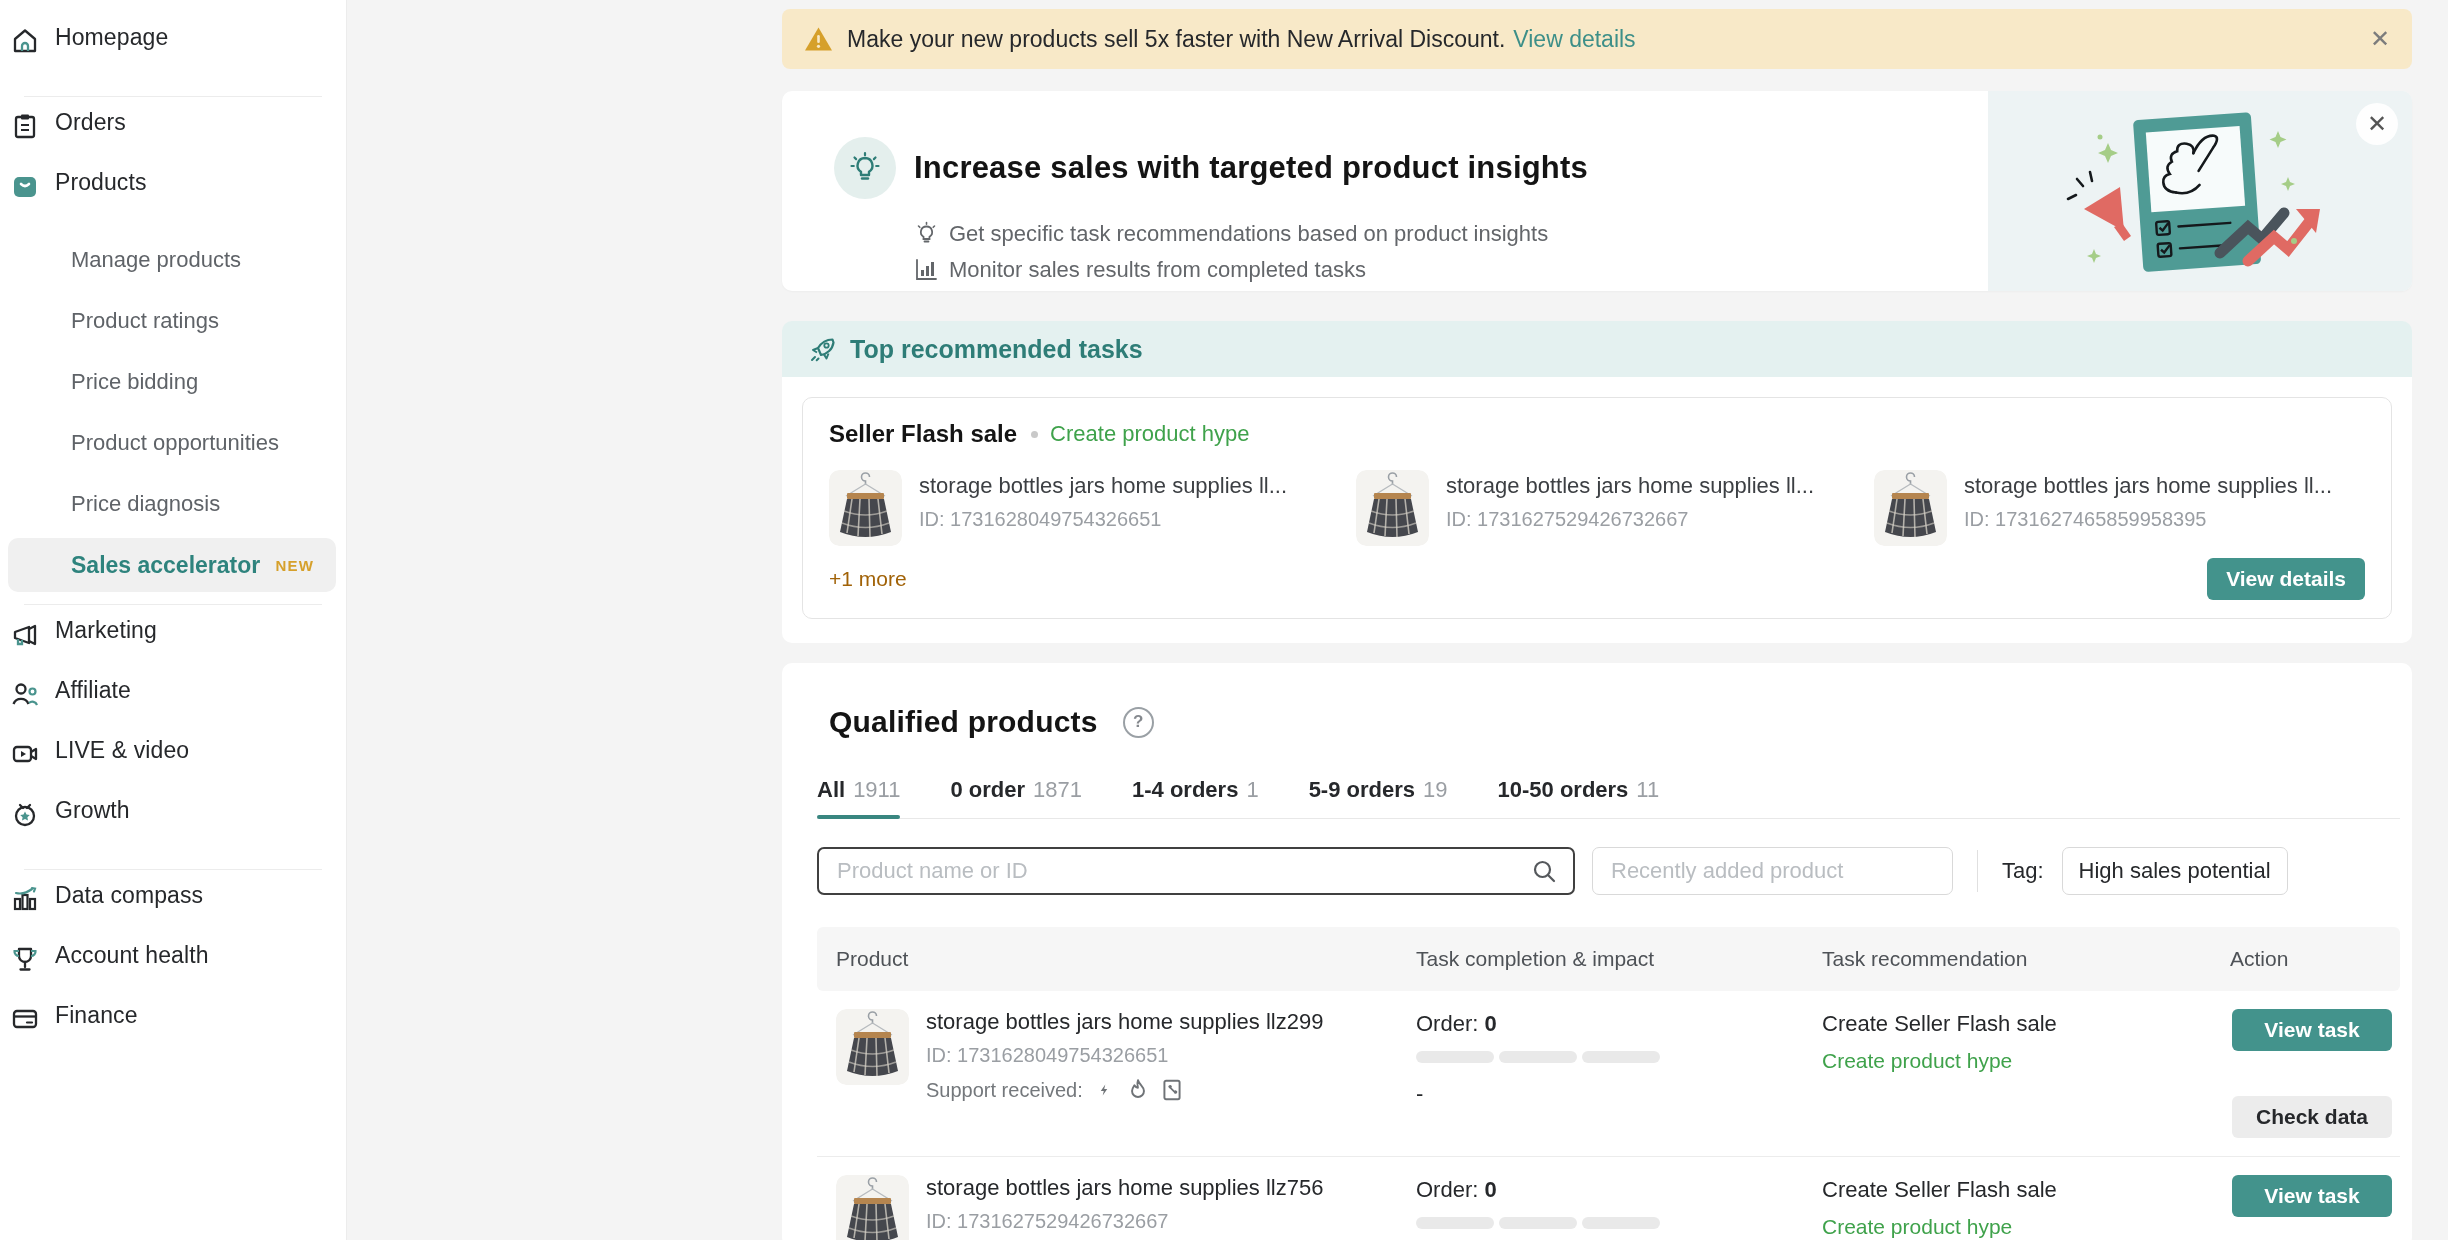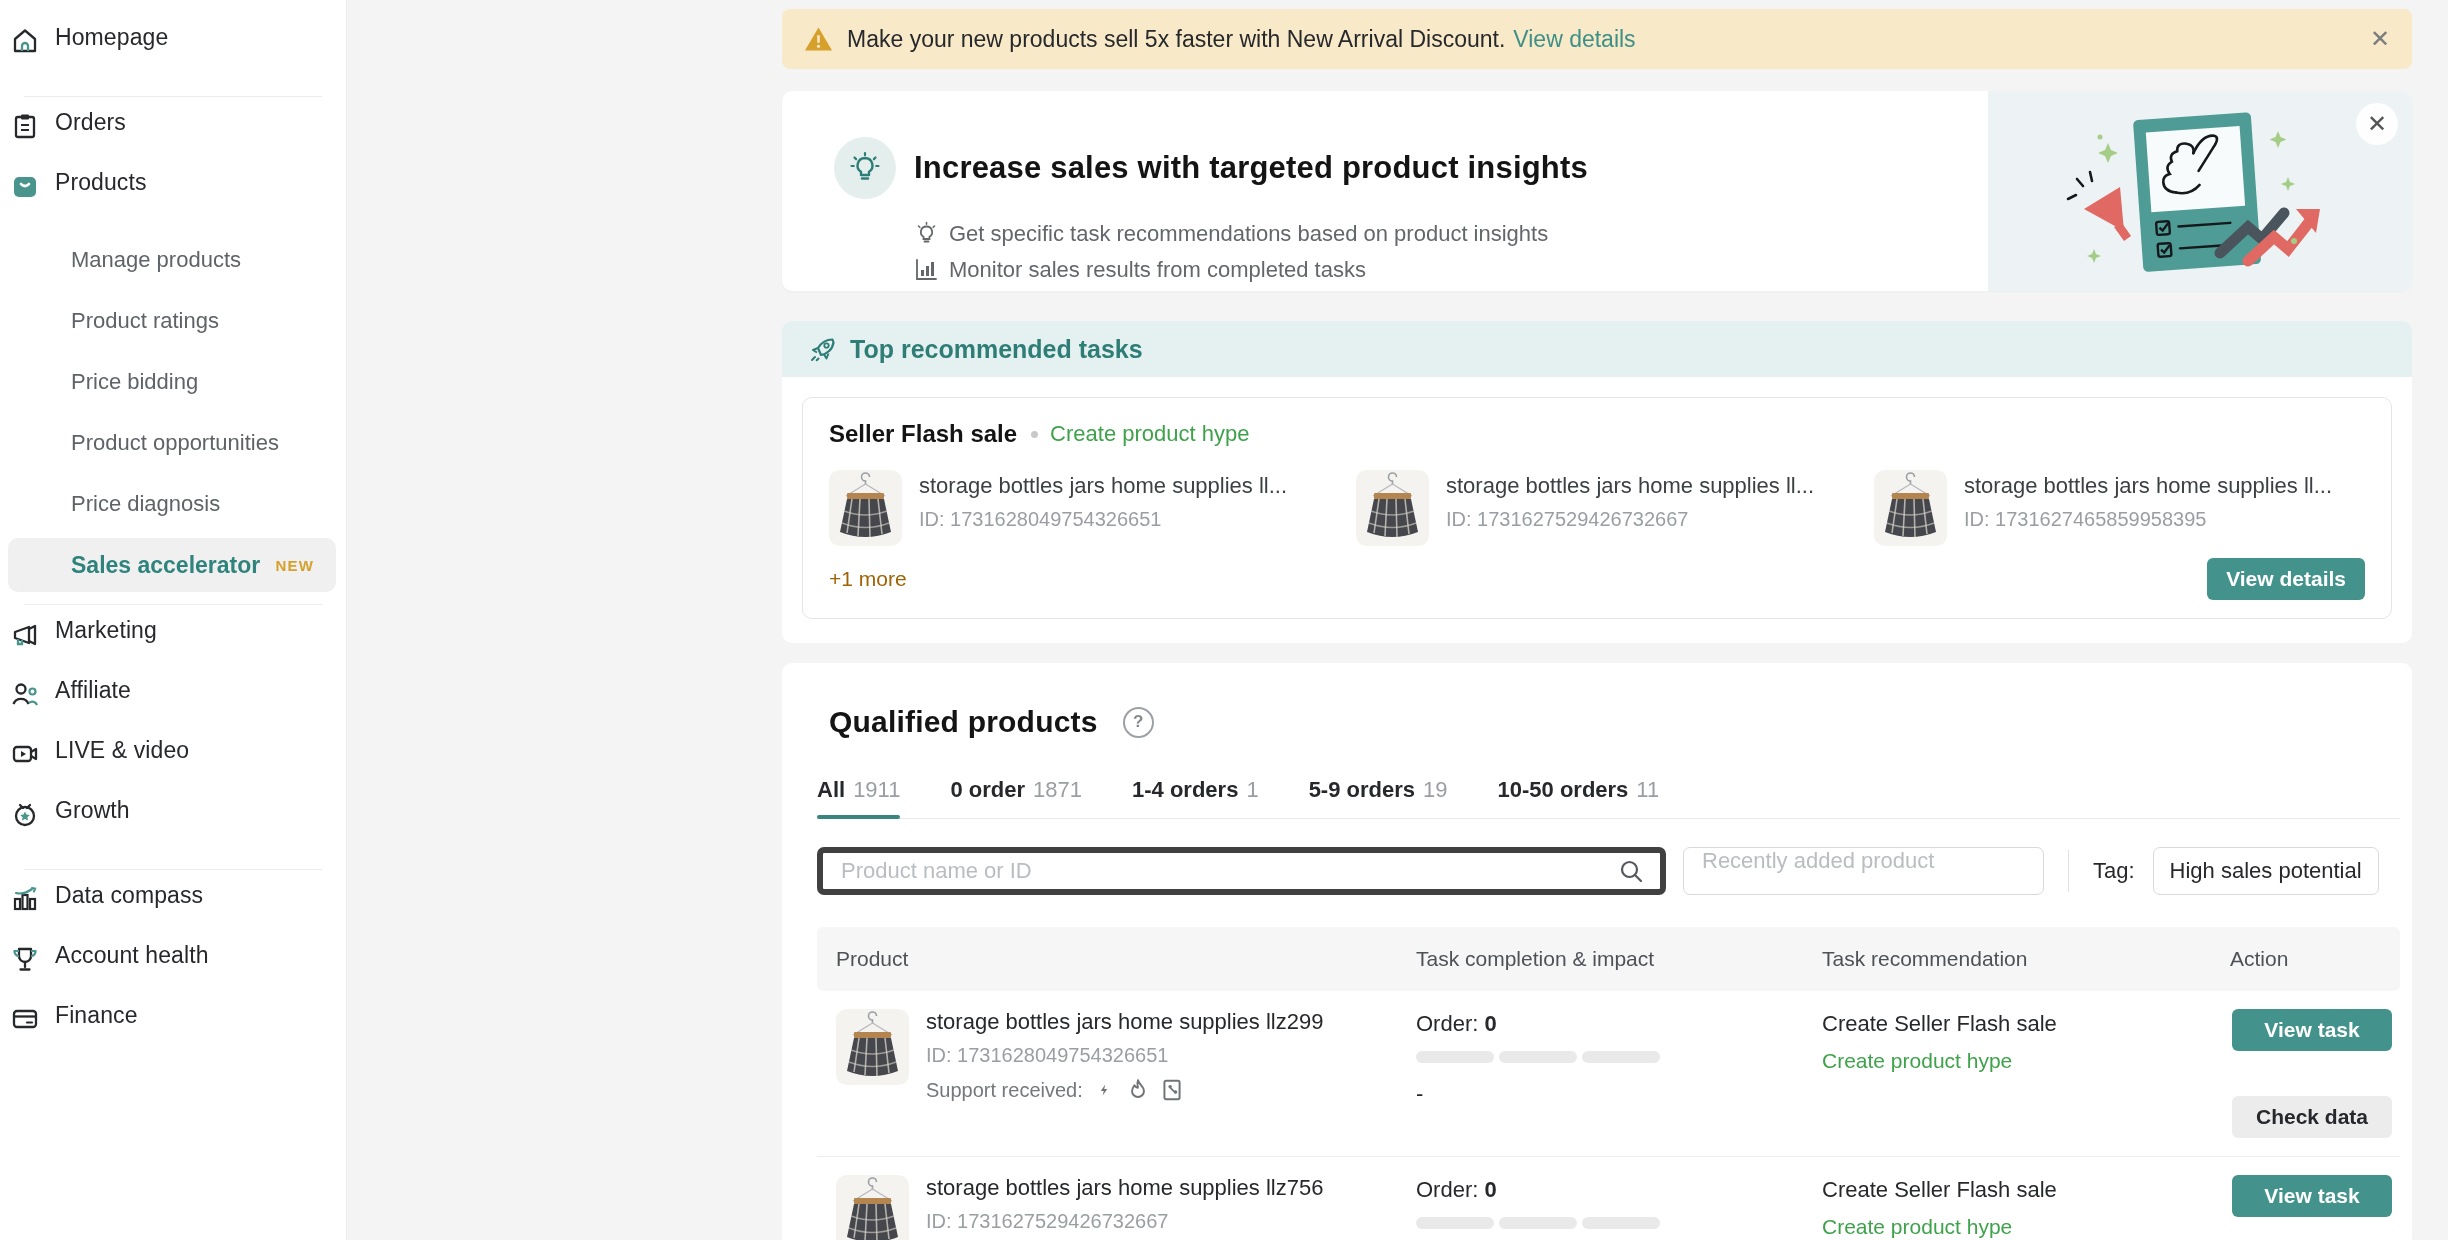--- a/index.html
+++ b/index.html
@@ -59,25 +59,25 @@
   .qualified{margin-top:20px;background:#fff;border-radius:10px;padding:30px 12px 0 35px;box-sizing:border-box;height:584px;}
   .q-titlerow{display:flex;align-items:center;}
   .q-title{font-size:30px;font-weight:700;color:#141414;letter-spacing:.2px;}
   .help{width:27px;height:27px;border-radius:50%;border:2px solid #9aa0a5;color:#85898e;font-size:17px;font-weight:700;display:flex;align-items:center;justify-content:center;margin-left:13px;cursor:pointer;}
   .q-tabs{display:flex;margin-top:26px;border-bottom:1px solid #e8e8e8;}
   .q-tab{display:flex;align-items:baseline;margin-right:50px;padding-bottom:15px;position:relative;cursor:pointer;}
   .q-tab .t-label{font-size:22px;font-weight:700;color:#26282b;}
   .q-tab .t-count{font-size:22px;color:#9a9ea3;margin-left:8px;}
   .q-tab.active::after{content:"";position:absolute;left:0;right:0;bottom:-1px;height:4px;border-radius:2px;background:#398680;}
   .q-filters{display:flex;align-items:center;margin-top:28px;}
-  .search-box{width:849px;height:48px;border:6px solid #404040;border-radius:7px;display:flex;align-items:center;box-sizing:border-box;background:#fff;}
+  .search-box{width:758px;height:48px;border:2px solid #404040;border-radius:7px;display:flex;align-items:center;box-sizing:border-box;background:#fff;}
   .search-box input{flex:1;border:none;outline:none;background:transparent;font-size:22px;color:#333;padding:0 0 0 18px;font-family:inherit;}
   .search-box input::placeholder{color:#b9bdc1;}
   .search-ic{margin:0 16px 0 8px;display:flex;cursor:pointer;}
-  .select-box{width:361px;height:48px;border:1px solid #d9d9d9;border-radius:7px;margin-left:17px;display:flex;align-items:flex-start;box-sizing:border-box;cursor:pointer;background:#fff;}
+  .select-box{width:361px;height:48px;border:1px solid #d9d9d9;border-radius:7px;margin-left:17px;display:flex;align-items:center;box-sizing:border-box;cursor:pointer;background:#fff;}
   .select-value{font-size:22px;color:#b9bdc1;margin-left:18px;flex:1;}
   .select-chev{margin-right:16px;display:flex;}
   .v-div{width:1px;height:42px;background:#e0e0e0;margin:0 24px 0 24px;}
   .tag-label{font-size:22px;color:#26282b;}
   .tag-box{margin-left:18px;width:226px;height:48px;border:1px solid #d9d9d9;border-radius:7px;display:flex;align-items:center;justify-content:center;font-size:22px;color:#26282b;box-sizing:border-box;cursor:pointer;background:#fff;}
   
   .tbl-head{margin-top:32px;height:64px;background:#f6f6f6;border-radius:6px;display:grid;grid-template-columns:580px 406px 408px 1fr;align-items:center;padding:0 8px 0 19px;font-size:21px;color:#4e5257;}
   .tbl-row{display:grid;grid-template-columns:580px 406px 408px 1fr;padding:18px 8px 18px 19px;}
   .row-div{height:1px;background:#ececec;}
   .cell-prod{display:flex;}

